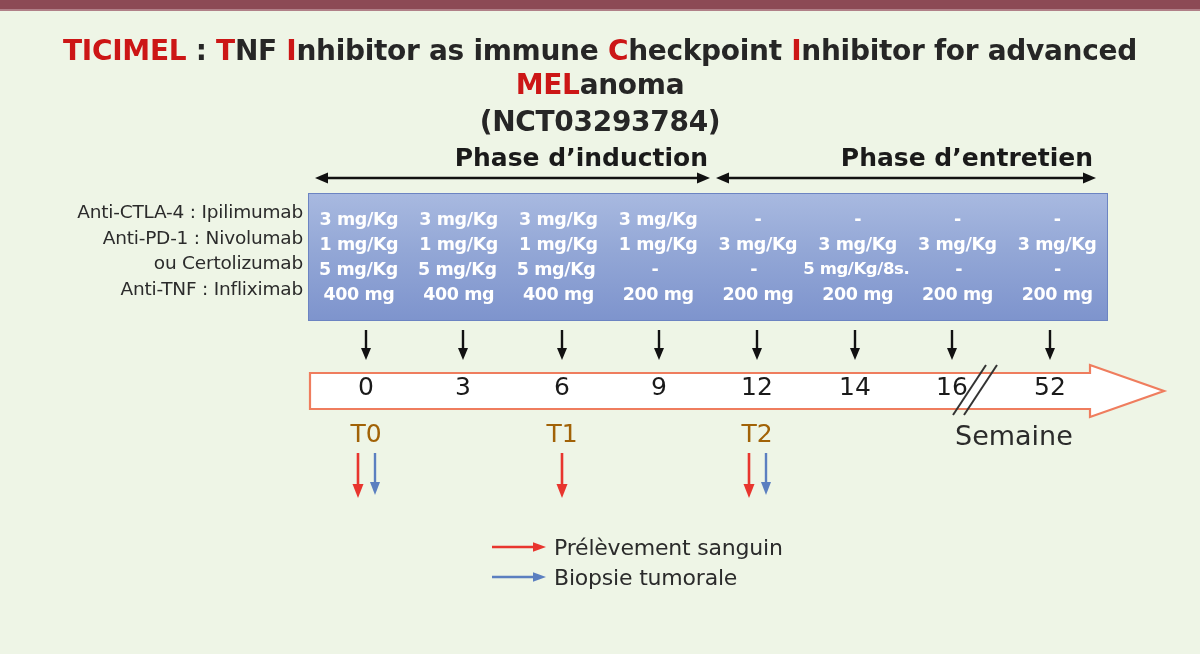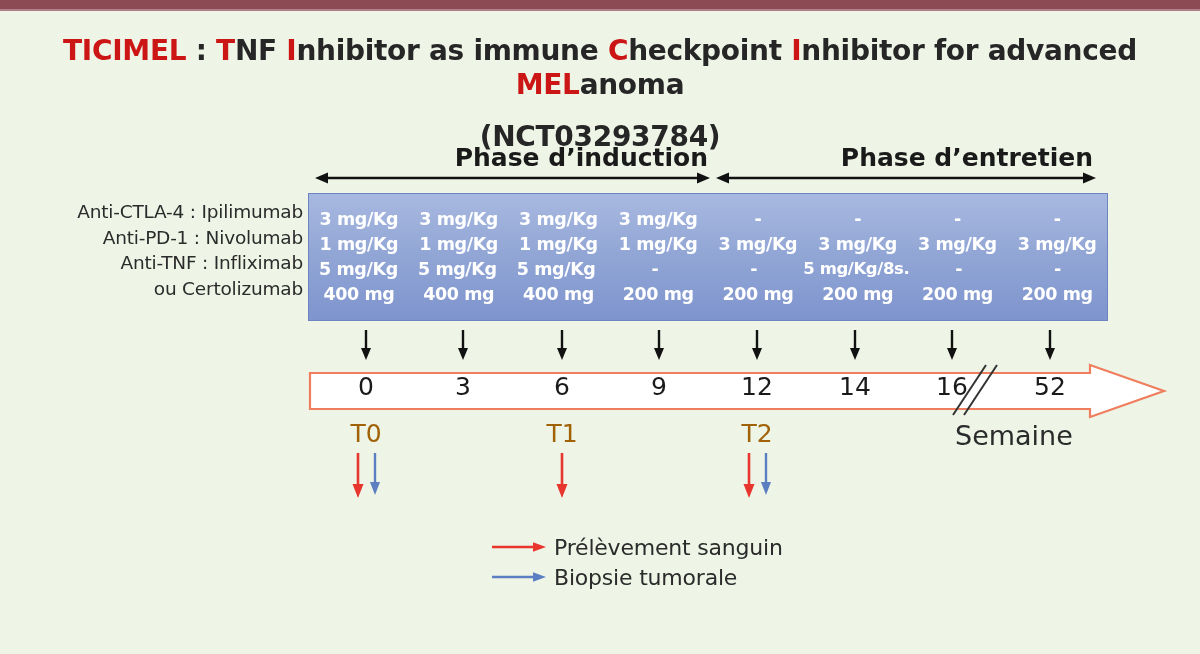--- a/index.html
+++ b/index.html
@@ -29,21 +29,21 @@
     width: 1200px;
     text-align: center;
     font-family: "DejaVu Sans", sans-serif;
     font-weight: bold;
     font-size: 28px;
     line-height: 34px;
     color: #262626;
     letter-spacing: -0.3px;
   }
   #title-block .red { color: #cc1616; }
-  #title-line2 { display: block; margin-top: 18px; }
+  #title-line2 { display: block; margin-top: 3px; }
 
   
   .phase-label {
     position: absolute;
     font-family: "DejaVu Sans", sans-serif;
     font-weight: bold;
     font-size: 25px;
     color: #1a1a1a;
     text-align: right;
     white-space: nowrap;
@@ -181,22 +181,22 @@
 </svg>
 <svg class="phase-arrow" id="phase-entretien-arrow" viewBox="0 0 380 16" preserveAspectRatio="none">
   <line x1="12" y1="8" x2="368" y2="8" stroke="#111" stroke-width="2.6"></line>
   <polygon points="0,8 13,2.5 13,13.5" fill="#111"></polygon>
   <polygon points="380,8 367,2.5 367,13.5" fill="#111"></polygon>
 </svg>
 
 <div id="row-labels">
   <div>Anti-CTLA-4 : Ipilimumab</div>
   <div>Anti-PD-1 : Nivolumab</div>
+  <div>ou Certolizumab</div>
   <div>Anti-TNF : Infliximab</div>
-  <div>ou Certolizumab</div>
 </div>
 
 <div id="dose-table">
   <div class="dose-row">
     <span class="dose-cell">3 mg/Kg</span>
     <span class="dose-cell">3 mg/Kg</span>
     <span class="dose-cell">3 mg/Kg</span>
     <span class="dose-cell">3 mg/Kg</span>
     <span class="dose-cell">-</span>
     <span class="dose-cell">-</span>

